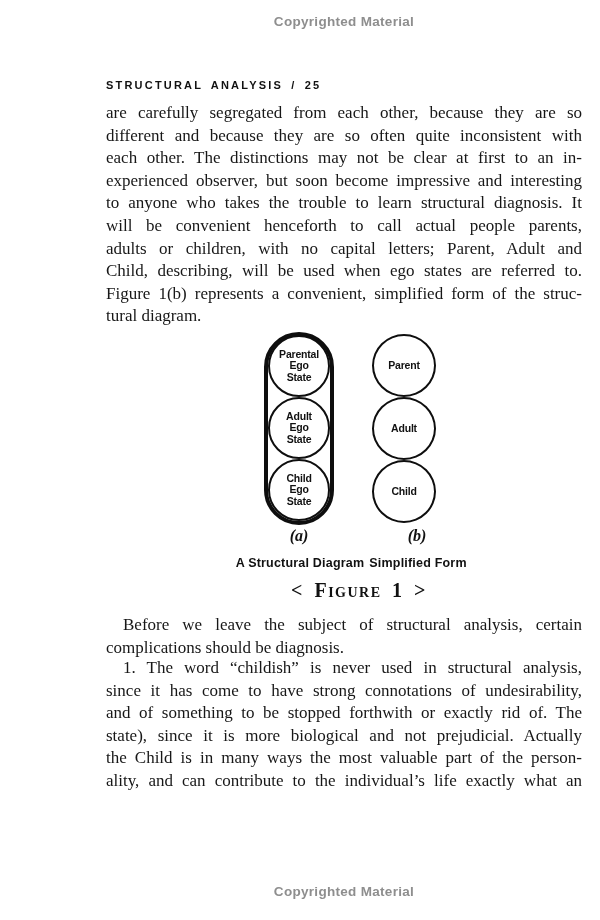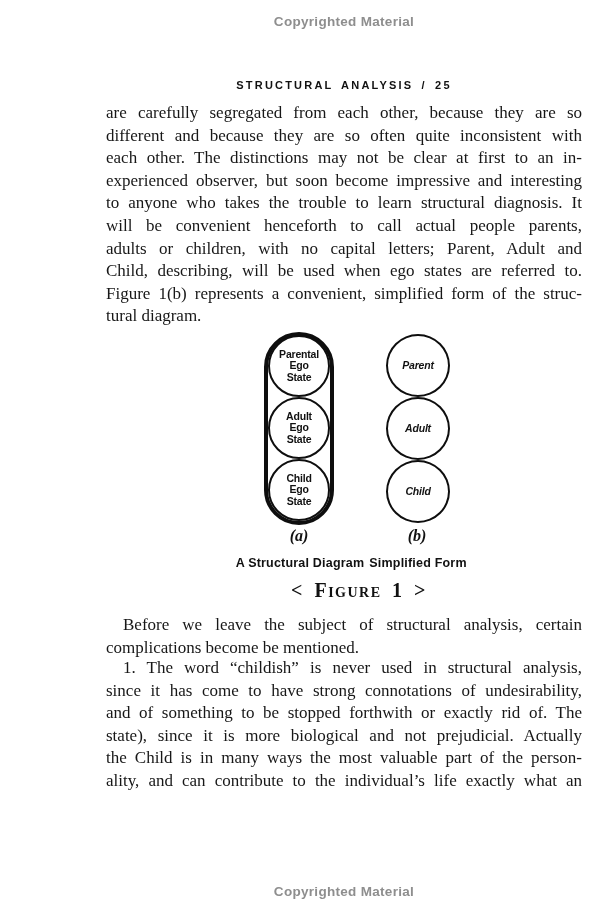--- a/index.html
+++ b/index.html
@@ -8,21 +8,21 @@
     overflow:hidden; font-family:"Liberation Serif", serif; color:#171717;margin-left:44px;
   }
   .copyright {
     position:absolute; left:0; width:600px; text-align:center;
     font-family:"Liberation Sans", sans-serif; font-weight:bold;
     font-size:13.5px; letter-spacing:0.3px; color:#8e8e8e;
   }
   .copyright.top { top:14px; }
   .copyright.bottom { top:884px; }
   .running-header {
-    position:absolute; top:79px; left:62px; width:476px; text-align:center;
+    position:absolute; top:79px; left:62px; width:476px; text-align:left;
     font-family:"Liberation Sans", sans-serif; font-weight:bold;
     font-size:11px; letter-spacing:2.2px; word-spacing:3px; color:#111;
   }
   .para {
     position:absolute; left:62px; width:476px;
     font-size:17px; line-height:22.6px; color:#171717;
   }
   #para1 { top:102px; }
   #para2 { top:614px; }
   #para3 { top:657px; }
@@ -35,21 +35,21 @@
   .capsule {
     left:220px; top:332px; width:70px; height:193px;
     border:4px solid #0e0e0e; border-radius:37px; background:transparent;
   }
   .circle {
     border:2.5px solid #0e0e0e; border-radius:50%; background:#ffffff;
     display:flex; align-items:center; justify-content:center;
   }
   .cA { left:224px; width:62px; height:62px; }
   .cA1 { top:335px; } .cA2 { top:397px; } .cA3 { top:459px; }
-  .cB { left:342px; width:64px; height:63px;font-style:italic; }
+  .cB { left:328px; width:64px; height:63px; }
   .cB1 { top:334px; } .cB2 { top:397px; } .cB3 { top:460px; }
   .circle-label {
     font-family:"Liberation Sans", sans-serif; font-weight:bold;
     font-size:10.5px; line-height:11.5px; letter-spacing:-0.2px;
     color:#111; text-align:center;
   }
   .circle-label .line { text-align:center; text-align-last:center; }
   .sublabel {
     position:absolute; top:527px; width:60px; text-align:center;
     font-family:"Liberation Serif", serif; font-style:italic; font-weight:bold;
@@ -132,21 +132,21 @@
     <div class="sublabel" id="sublabel-b">(b)</div>
 
     <div class="fig-caption" id="caption-a">A Structural Diagram</div>
     <div class="fig-caption" id="caption-b">Simplified Form</div>
 
     <div class="figure-label">&lt; Figure 1 &gt;</div>
   </div>
 
   <div class="para" id="para2">
       <div class="line indent">Before we leave the subject of structural analysis, certain</div>
-      <div class="line last-left">complications become be mentioned.</div>
+      <div class="line last-left">complications should be diagnosis.</div>
     </div>
 
   <div class="para" id="para3">
       <div class="line indent">1. The word “childish” is never used in structural analysis,</div>
       <div class="line">since it has come to have strong connotations of undesirability,</div>
       <div class="line">and of something to be stopped forthwith or exactly rid of. The</div>
       <div class="line">state), since it is more biological and not prejudicial. Actually</div>
       <div class="line">the Child is in many ways the most valuable part of the person-</div>
       <div class="line">ality, and can contribute to the individual’s life exactly what an</div>
     </div>

